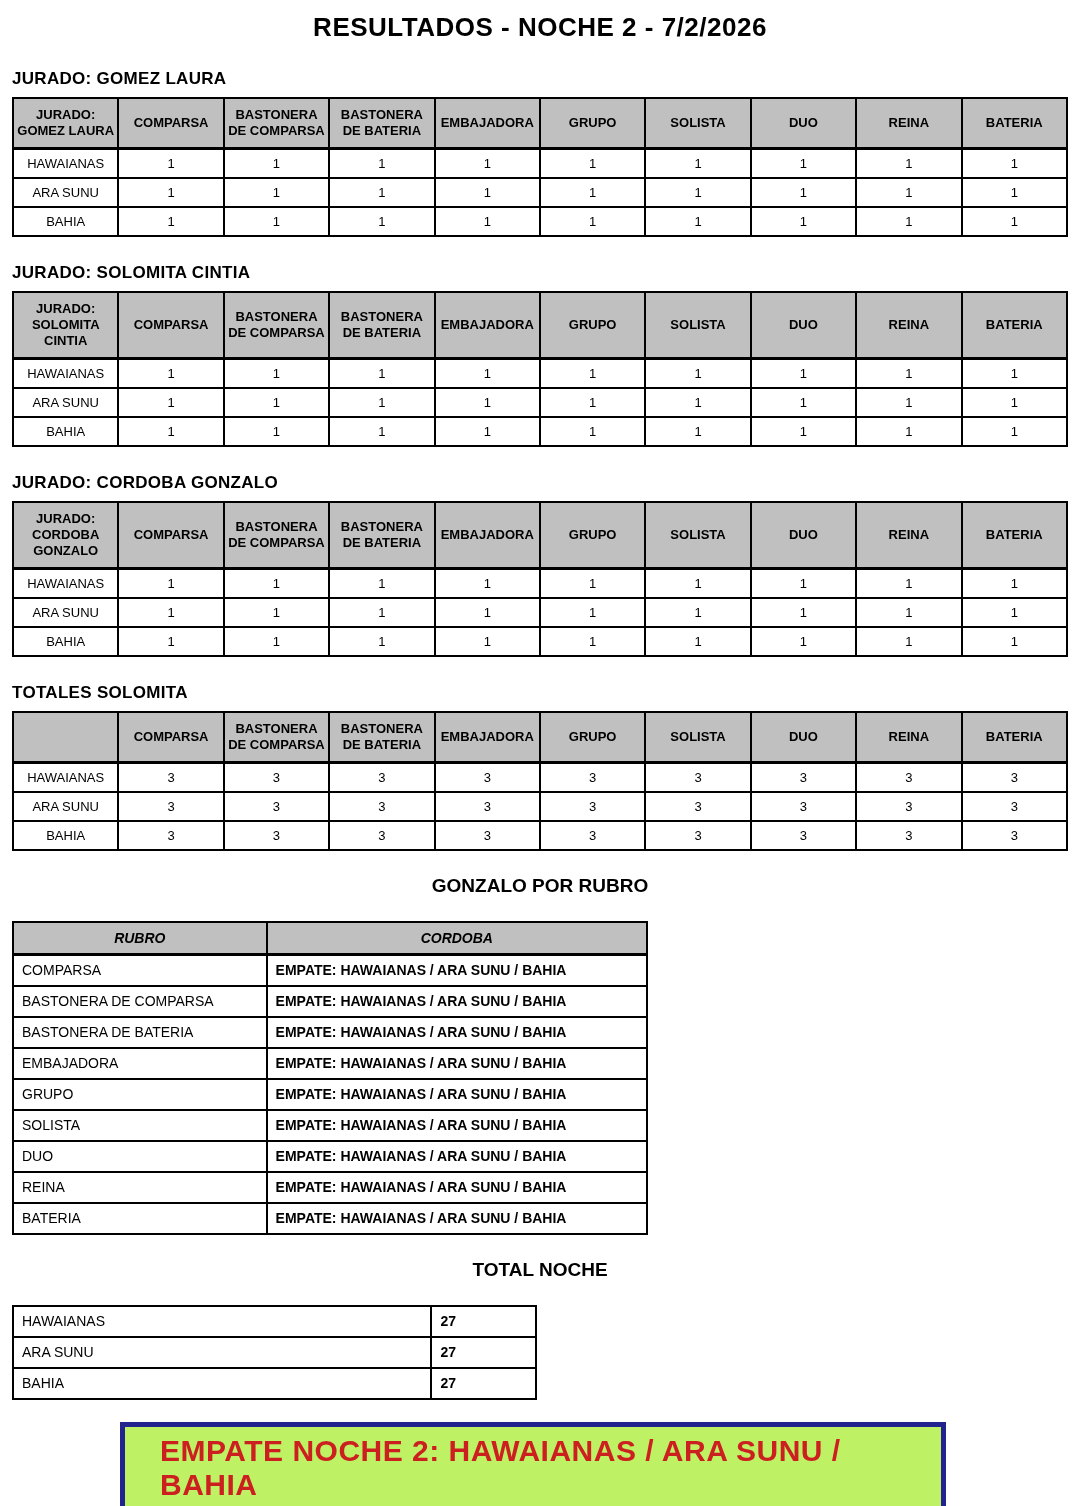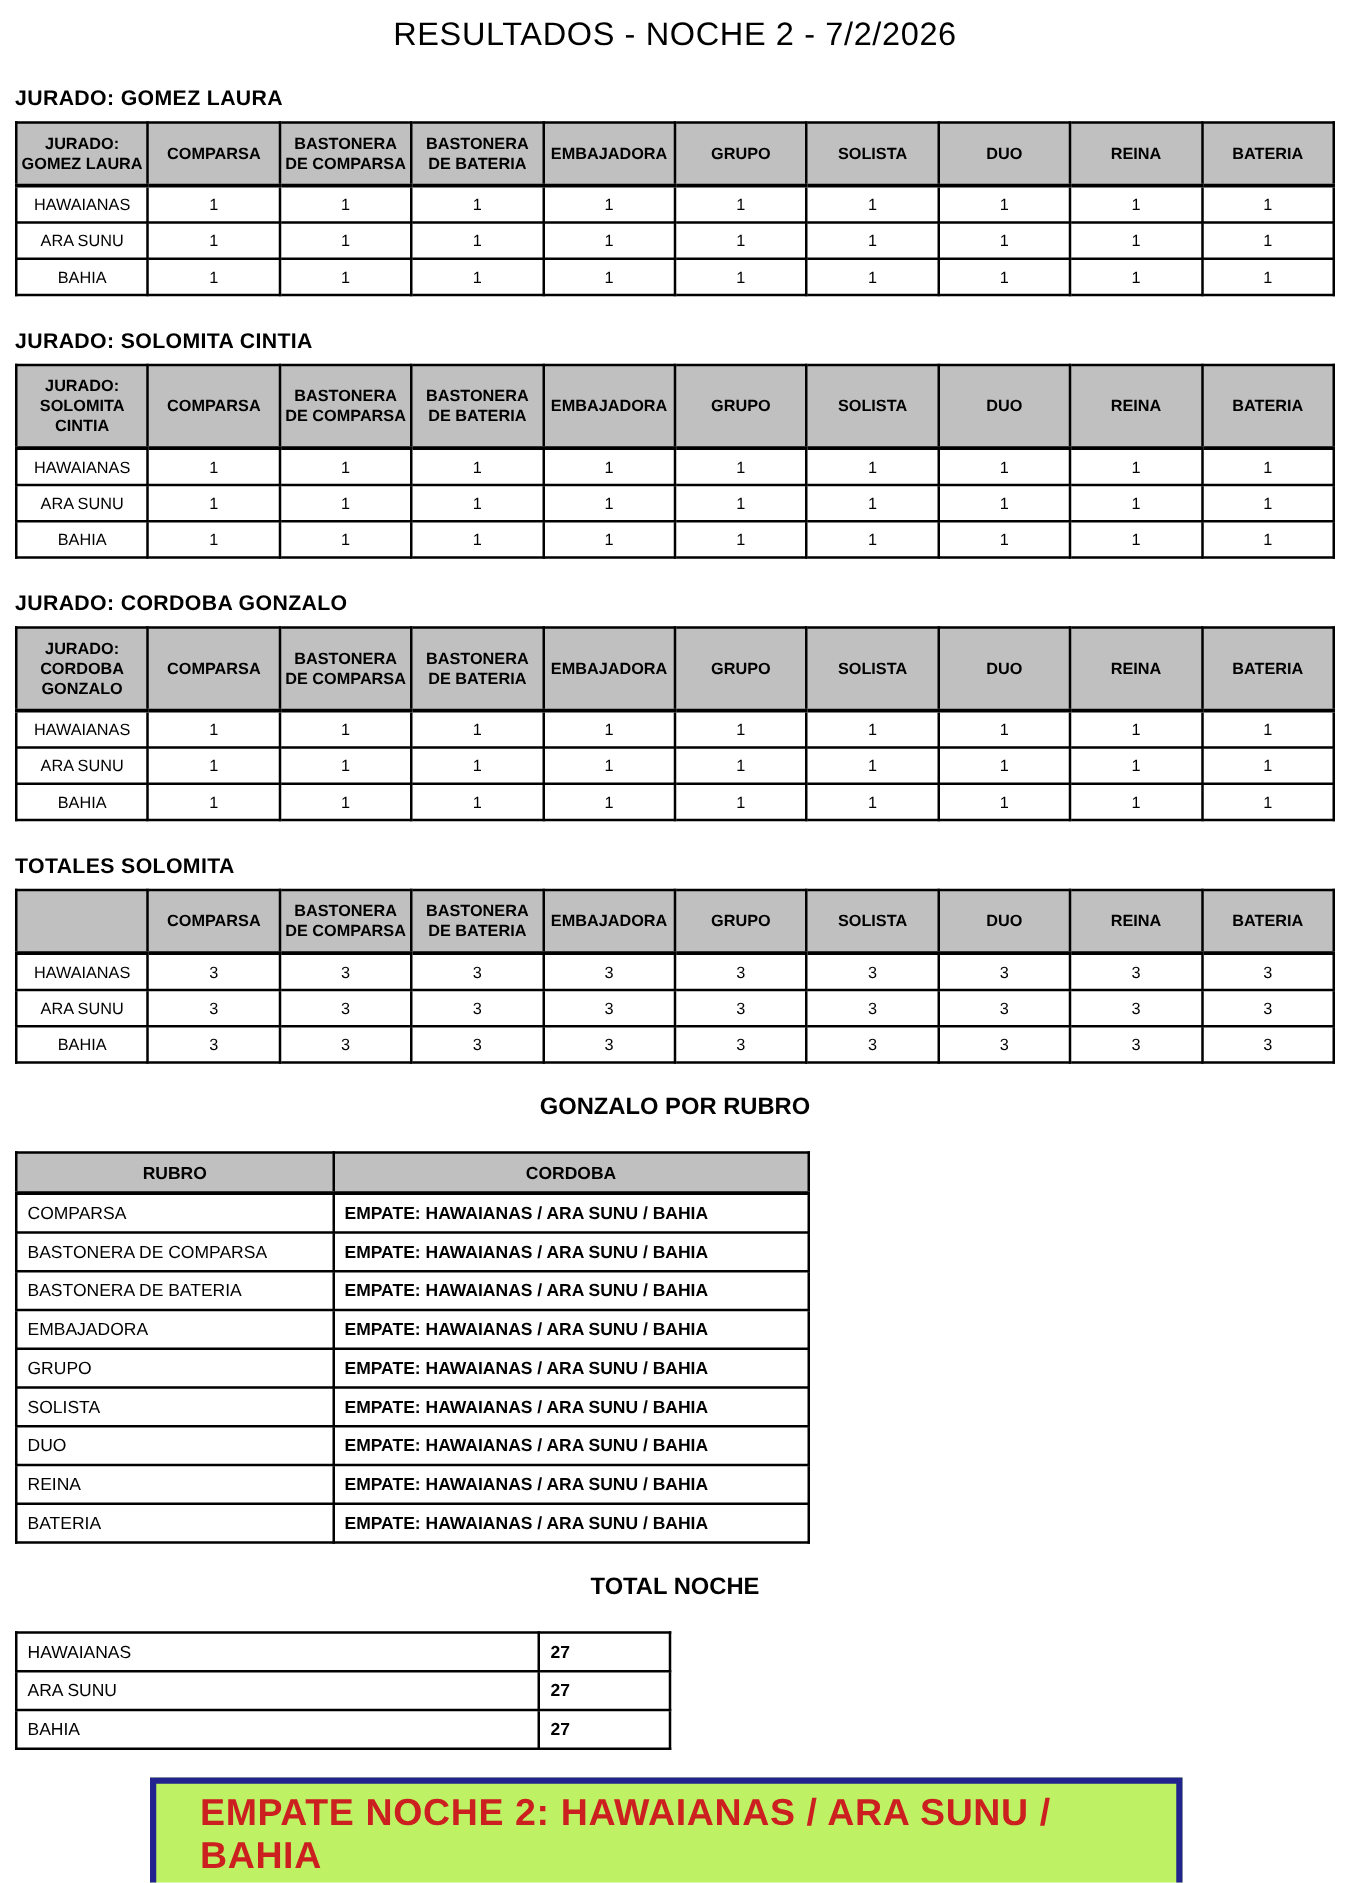--- a/index.html
+++ b/index.html
@@ -10,21 +10,21 @@
     --page-bg:#ffffff;
   }
   *{box-sizing:border-box;}
   html,body{margin:0;padding:0;}
   body{
     width:1080px;height:1506px;background:var(--page-bg);
     font-family:"Liberation Sans",sans-serif;color:#000;
   }
   .page{padding:8px 12px 0 12px;width:1080px;}
   h1.page-title{
-    font-size:26px;font-weight:normal;text-align:center;
+    font-size:26px;font-weight:bold;text-align:center;
     margin:4px 0 10px 0;letter-spacing:.5px;
   }
   h2.section-heading{
     font-size:17px;font-weight:bold;margin:26px 0 8px 0;letter-spacing:.3px;
   }
   table{border-collapse:collapse;width:100%;}
   table.score{table-layout:fixed;}
   table.score th,table.score td{
     border:2px solid var(--table-border);
     font-size:13px;text-align:center;vertical-align:middle;
@@ -39,21 +39,21 @@
 
   h2.center-title{
     font-size:19px;font-weight:bold;text-align:center;margin:24px 0 24px 0;
   }
   table.list{width:636px;table-layout:fixed;}
   table.list th,table.list td{
     border:2px solid var(--table-border);font-size:14px;vertical-align:middle;
   }
   table.list thead th{
     background:var(--header-bg);font-weight:bold;text-align:center;
-    padding:7px 6px;border-bottom:3px solid var(--table-border);
+    padding:7px 6px;border-bottom:3px solid var(--table-border);font-style:italic;
   }
   table.list tbody td{padding:7px 8px;text-align:left;line-height:15px;}
   table.list tbody td.winner{font-weight:bold;}
   table.list col.c-rubro{width:40%;}
   table.list col.c-ganador{width:60%;}
 
   table.totals{width:525px;table-layout:fixed;margin-top:0;}
   table.totals td{
     border:2px solid var(--table-border);font-size:14px;
     padding:7px 8px;text-align:left;vertical-align:middle;line-height:15px;

